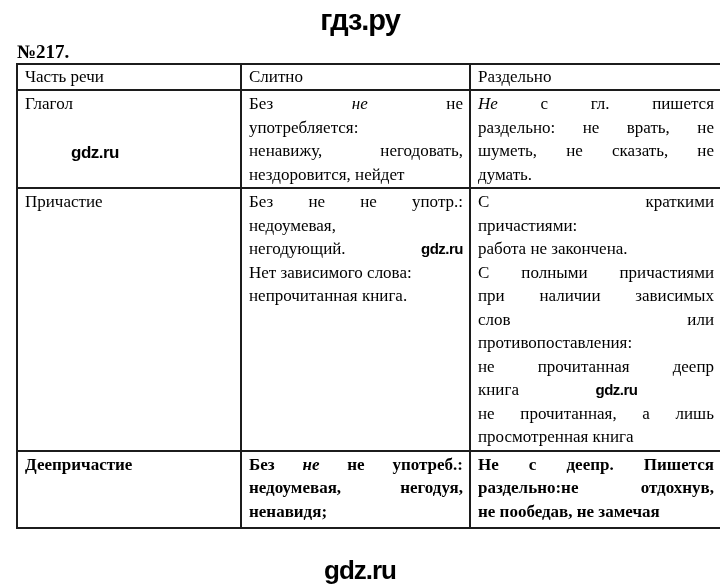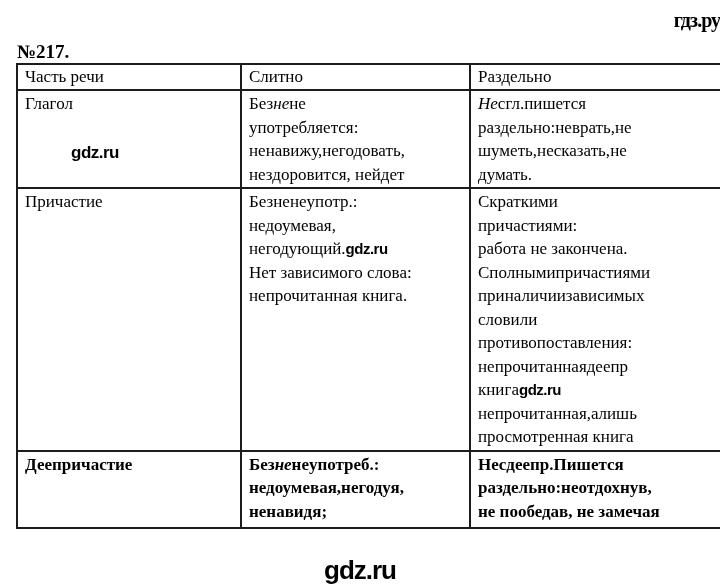--- a/index.html
+++ b/index.html
@@ -2,36 +2,36 @@
 <html><head>
 <meta charset="utf-8">
 <style>
   html,body{margin:0;padding:0;}
   body{
     width:720px;height:584px;background:#ffffff;color:#000;
     font-family:"Liberation Serif","DejaVu Serif",serif;
     overflow:hidden;position:relative;
   }
   .top-wm{
-    text-align:right;font-family:Liberation Serif, serif;
-    font-weight:700;font-size:20px;line-height:32px;padding-top:4px;letter-spacing:-1px;
+    text-align:center;font-family:Liberation Sans, sans-serif;
+    font-weight:700;font-size:29px;line-height:32px;padding-top:4px;letter-spacing:-1px;
   }
   .ex-num{
     font-weight:700;font-size:19px;line-height:19px;margin:6px 11px 2px 17px;
   }
   table.grammar{
     border-collapse:collapse;table-layout:fixed;margin-left:16px;width:704px;
   }
   .grammar th,.grammar td{
     border:2px solid #1c1c1c;vertical-align:top;text-align:left;
     padding:1px 6px 1px 7px;font-size:17px;font-weight:normal;
   }
   .grammar th{height:22px;line-height:22px;white-space:nowrap;}
   .ln{line-height:23.5px;min-height:23.5px;}
-  .j{display:flex;}
+  .j{display:flex;justify-content:space-between;}
   .it{font-style:italic;}
   .wm{
     font-family:"Liberation Sans","DejaVu Sans",sans-serif;font-weight:700;
     font-size:15px;letter-spacing:-0.5px;align-self:center;
   }
   .cell-wm{
     font-family:"Liberation Sans","DejaVu Sans",sans-serif;font-weight:700;
     font-size:17px;letter-spacing:-0.5px;margin:27px 0 0 46px;
   }
   .row-glagol td{height:94px;}

